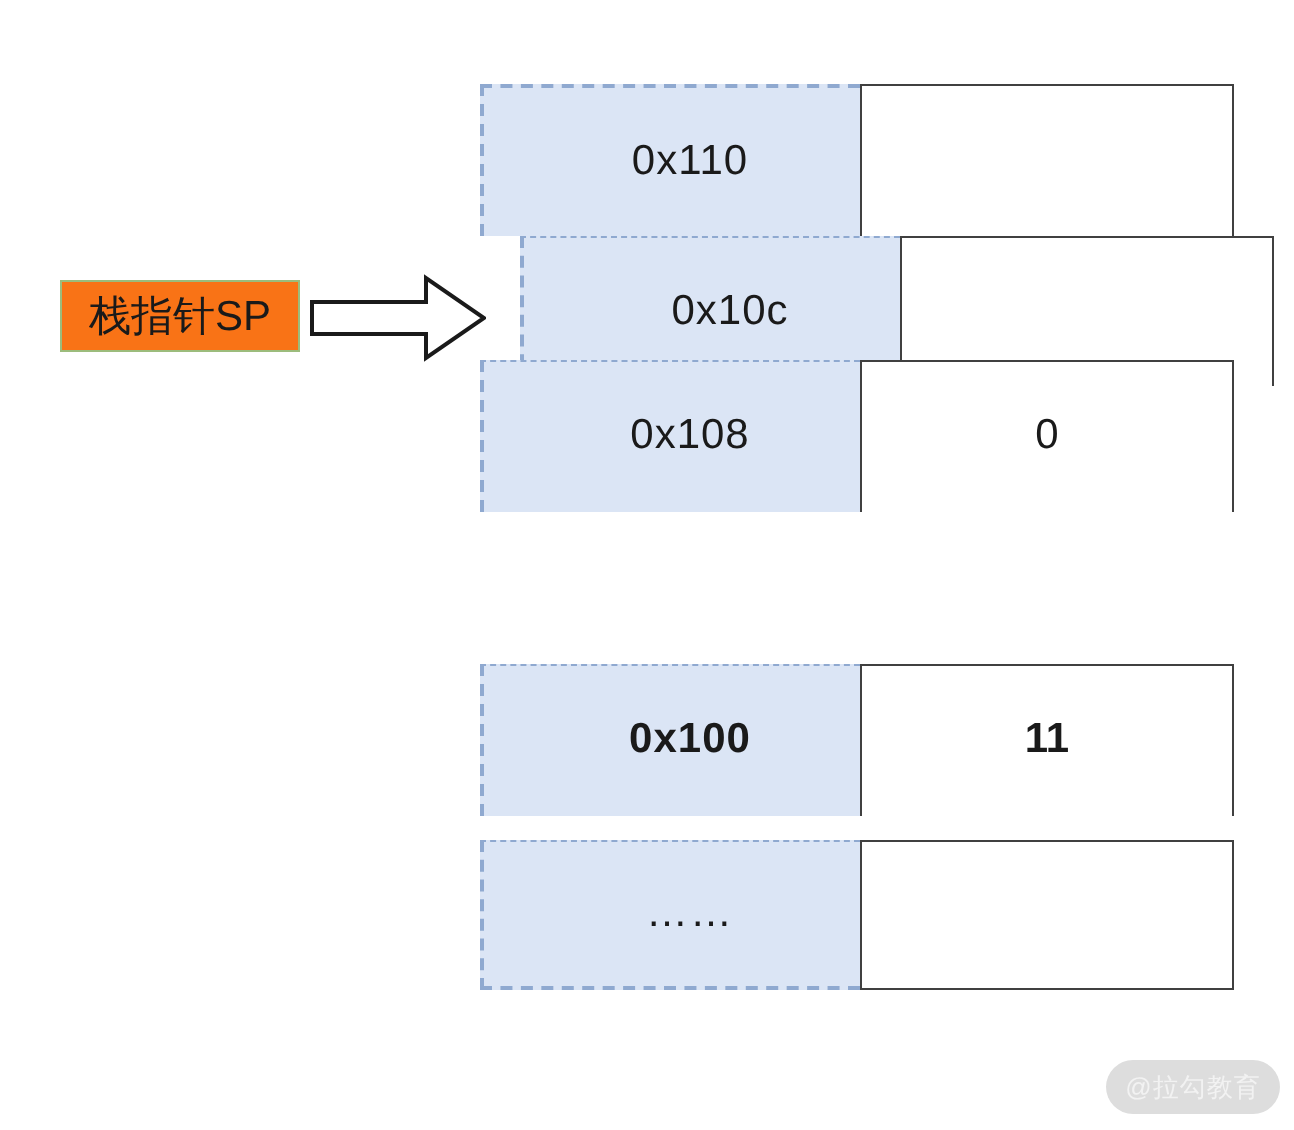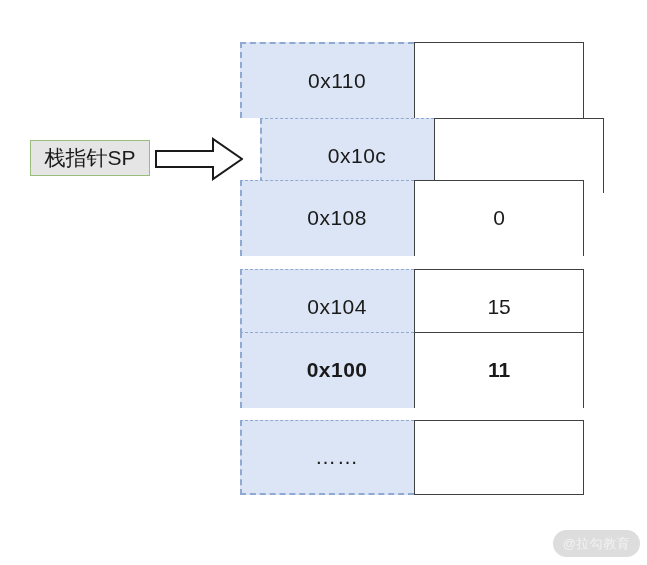--- a/index.html
+++ b/index.html
@@ -24,21 +24,21 @@
   }
 
   
   .sp-label {
     position: absolute;
     left: 30px;
     top: 140px;
     width: 120px;
     height: 36px;
     box-sizing: border-box;
-    background: #e5e5e5;
+    background: #f97316;
     border: 1.5px solid #9cbc7c;
     display: flex;
     align-items: center;
     justify-content: center;
     font-size: 21px;
     color: #1a1a1a;
     letter-spacing: 0px;
     white-space: nowrap;
   }
 
@@ -55,21 +55,21 @@
   .stack {
     position: absolute;
     left: 240px;
     top: 42px;
     width: 377px;
     height: 453px;
   }
   .stack-row {
     position: absolute;
     left: 0;
-    width: 344px;
+    width: 377px;
     height: 75.5px;
     display: flex;
   }
   .addr-cell {
     box-sizing: border-box;
     width: 190px;
     height: 100%;
     background: #dbe5f5;
     border-left: 2px dashed #8fa9d0;
     border-right: 0;
@@ -151,24 +151,20 @@
     <div class="stack-row" style="top:75.5px;padding-left:20px;">
       <div class="addr-cell">0x10c</div>
       <div class="val-cell"></div>
     </div>
 
     <div class="stack-row" style="top:138px;">
       <div class="addr-cell">0x108</div>
       <div class="val-cell">0</div>
     </div>
 
-    <div class="stack-row" style="top:226.5px;">
-      <div class="addr-cell">0x104</div>
-      <div class="val-cell">15</div>
-    </div>
 
     <div class="stack-row" style="top:290px;font-weight:bold;">
       <div class="addr-cell">0x100</div>
       <div class="val-cell">11</div>
     </div>
 
     <div class="stack-row" style="top:377.5px;">
       <div class="addr-cell dots">……</div>
       <div class="val-cell"></div>
     </div>

